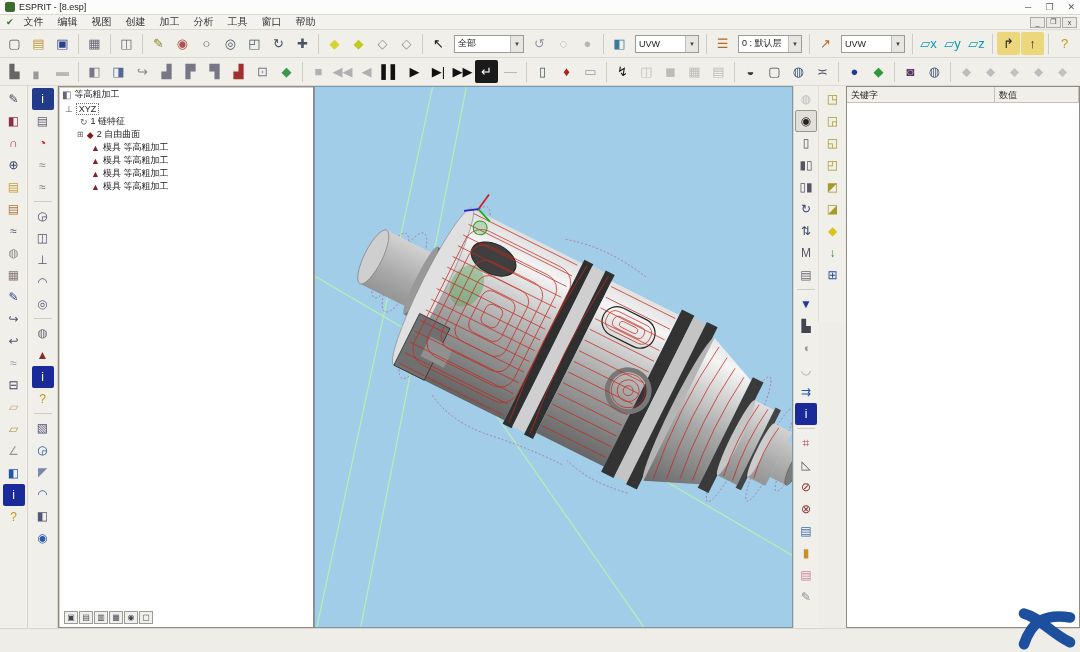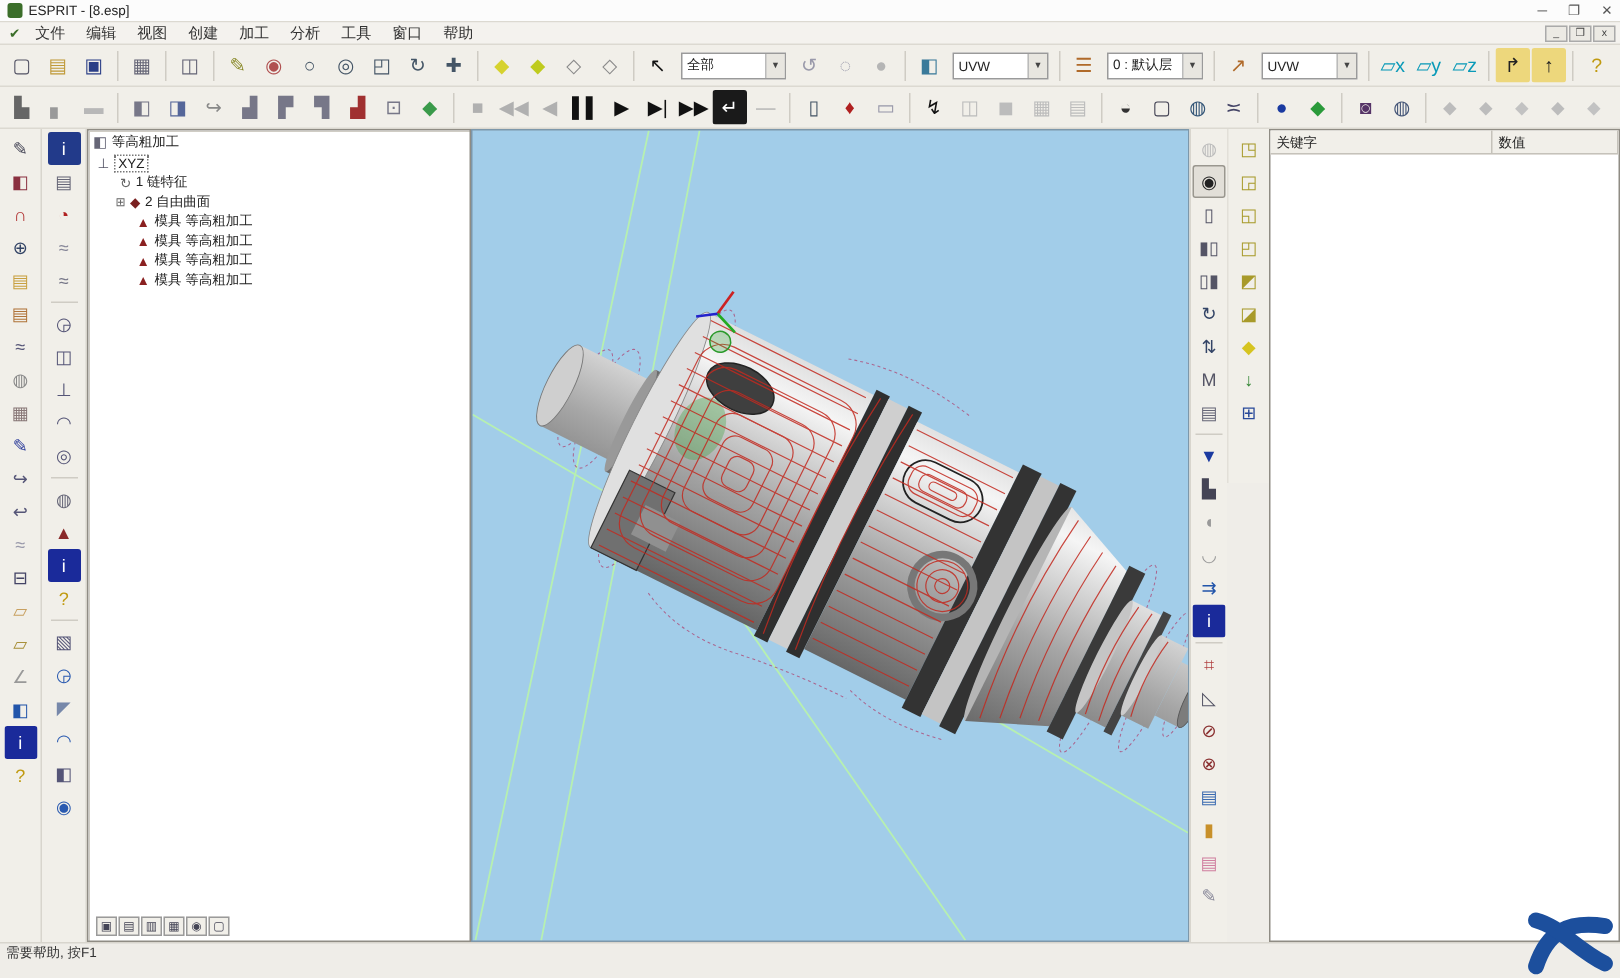--- a/index.html
+++ b/index.html
@@ -620,21 +620,20 @@
 </div>
 
 <div id="rpanel">
   <div class="phead">
     <span class="cell k">关键字</span>
     <span class="cell v">数值</span>
   </div>
 </div>
 
 <div id="statusbar">
-  <div>需要帮助, 按F1</div>
 </div>
 
 <div id="watermark">
   <svg width="58" height="46" viewBox="0 0 60 48">
     <path d="M6,42 C14,18 28,10 54,14" fill="none" stroke="#1c4f9d" stroke-width="11" stroke-linecap="round"></path>
     <path d="M6,10 C22,14 34,30 54,40" fill="none" stroke="#1c4f9d" stroke-width="11" stroke-linecap="round"></path>
   </svg>
 </div>
 
 </body></html>

